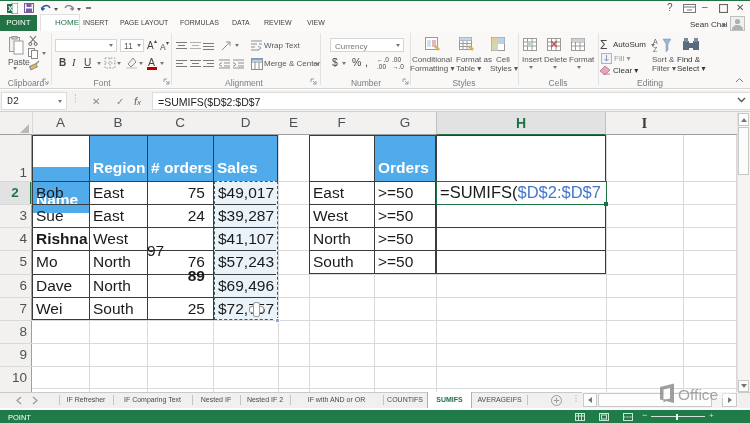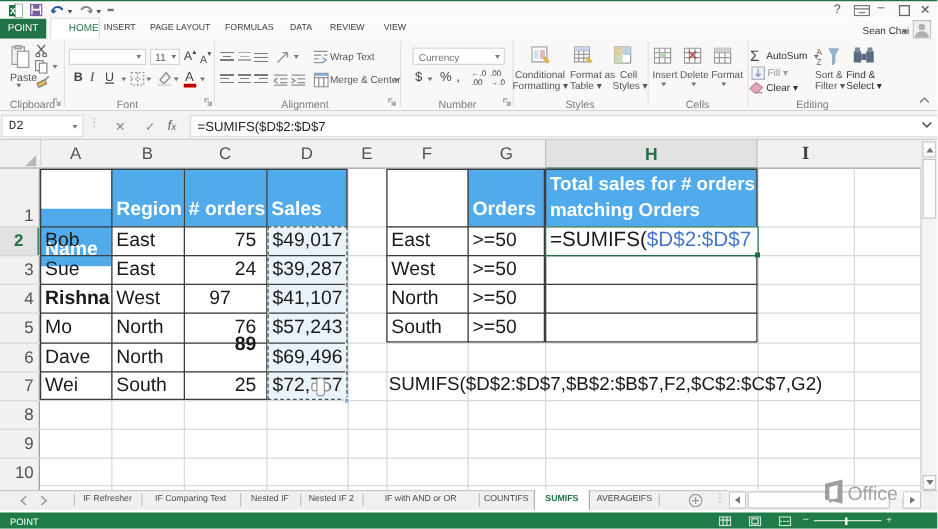--- a/index.html
+++ b/index.html
@@ -363,21 +363,20 @@
   <div class="gh" style="top:208px;"></div>
   <div class="gh" style="top:231px;"></div>
   <div class="gh" style="top:254px;"></div>
   <div class="gh" style="top:276px;"></div>
 
   <div class="abs bluehdr" style="left:32px;top:23px;width:57px;margin-top:32px;">Name</div>
   <div class="abs bluehdr" style="left:147px;top:23px;width:66px;"># orders</div>
   <div class="abs bluehdr" style="left:89px;top:23px;width:58px;">Region</div>
   <div class="abs bluehdr" style="left:213px;top:23px;width:65px;">Sales</div>
   <div class="abs bluehdr" style="left:374px;top:23px;width:62px;">Orders</div>
-  <div class="abs" style="left:436px;top:23px;width:170px;height:46px;background:#51abea;color:#fff;font-weight:bold;font-size:15px;line-height:21px;padding:2px 0 0 4px;">Total sales for # orders<br>matching Orders</div>
 
   <div class="abs tbl" style="left:32px;top:23px;width:246px;height:185px;"></div>
   <div class="abs" style="left:89px;top:23px;width:1px;height:185px;background:#3c3c3c;"></div>
   <div class="abs" style="left:147px;top:23px;width:1px;height:185px;background:#3c3c3c;"></div>
   <div class="abs" style="left:213px;top:23px;width:1px;height:185px;background:#3c3c3c;"></div>
   <div class="abs" style="left:32px;top:69px;width:246px;height:1px;background:#3c3c3c;"></div>
   <div class="abs" style="left:32px;top:92px;width:246px;height:1px;background:#3c3c3c;"></div>
   <div class="abs" style="left:32px;top:115px;width:246px;height:1px;background:#3c3c3c;"></div>
   <div class="abs" style="left:32px;top:138px;width:246px;height:1px;background:#3c3c3c;"></div>
   <div class="abs" style="left:32px;top:162px;width:246px;height:1px;background:#3c3c3c;"></div>
@@ -409,21 +408,21 @@
   <div class="abs ctext" style="left:93px;top:115px;">West</div>
   <div class="abs ctext" style="left:36px;top:138px;">Mo</div>
   <div class="abs ctext" style="left:93px;top:138px;">North</div>
   <div class="abs ctext" style="left:36px;top:162px;">Dave</div>
   <div class="abs ctext" style="left:93px;top:162px;">North</div>
   <div class="abs ctext" style="left:36px;top:185px;">Wei</div>
   <div class="abs ctext" style="left:93px;top:185px;">South</div>
 
   <div class="abs ctext" style="left:147px;top:69px;width:58px;text-align:right;">75</div>
   <div class="abs ctext" style="left:147px;top:92px;width:58px;text-align:right;">24</div>
-  <div class="abs ctext" style="left:147px;top:115px;width:58px;text-align:center;">97</div>
+  <div class="abs ctext" style="left:147px;top:127px;width:58px;text-align:left;">97</div>
   <div class="abs ctext" style="left:147px;top:138px;width:58px;text-align:right;">76</div>
   <div class="abs ctext" style="left:147px;top:152px;width:58px;text-align:right;font-weight:bold;">89</div>
   <div class="abs ctext" style="left:147px;top:185px;width:58px;text-align:right;">25</div>
 
   <div class="abs ctext" style="left:213px;top:69px;width:61px;text-align:right;">$49,017</div>
   <div class="abs ctext" style="left:213px;top:92px;width:61px;text-align:right;">$39,287</div>
   <div class="abs ctext" style="left:213px;top:115px;width:61px;text-align:right;">$41,107</div>
   <div class="abs ctext" style="left:213px;top:138px;width:61px;text-align:right;">$57,243</div>
   <div class="abs ctext" style="left:213px;top:162px;width:61px;text-align:right;">$69,496</div>
   <div class="abs ctext" style="left:213px;top:185px;width:61px;text-align:right;">$72,757</div>
@@ -434,21 +433,20 @@
   <div class="abs ctext" style="left:378px;top:92px;">&gt;=50</div>
   <div class="abs ctext" style="left:313px;top:115px;">North</div>
   <div class="abs ctext" style="left:378px;top:115px;">&gt;=50</div>
   <div class="abs ctext" style="left:313px;top:138px;">South</div>
   <div class="abs ctext" style="left:378px;top:138px;">&gt;=50</div>
 
   <div class="abs" style="left:436px;top:69px;width:171px;height:24px;border:1.5px solid #1f7045;background:#fff;"></div>
   <div class="abs" style="left:604px;top:90px;width:4px;height:4px;background:#1f7045;"></div>
   <div class="abs ctext" style="left:440px;top:69px;font-size:16.5px;">=SUMIFS(<span style="color:#4377cc;">$D$2:$D$7</span></div>
 
-  <div class="abs" style="left:311px;top:187px;font-size:15px;color:#1a1a1a;">SUMIFS($D$2:$D$7,$B$2:$B$7,F2,$C$2:$C$7,G2)</div>
 
   <div class="abs" style="left:250px;top:195px;width:13px;height:5px;background:#fff;box-shadow:0 0 0 1px #9a9a9a;border-radius:1.5px;"></div>
   <div class="abs" style="left:254px;top:191px;width:5px;height:13px;background:#fff;box-shadow:0 0 0 1px #9a9a9a;border-radius:1.5px;"></div>
 
   <div class="abs" style="left:737px;top:0;width:13px;height:280px;background:#f5f4f3;border-left:1px solid #e0e0e0;"></div>
   <div class="abs" style="left:738px;top:1px;width:11px;height:13px;background:#fdfdfd;border:1px solid #c8c8c8;"></div>
   <div class="abs" style="left:741px;top:6px;width:0;height:0;border-left:3px solid transparent;border-right:3px solid transparent;border-bottom:4px solid #777;"></div>
   <div class="abs" style="left:738px;top:15px;width:11px;height:48px;background:#fdfdfd;border:1px solid #c8c8c8;"></div>
   <div class="abs" style="left:738px;top:268px;width:11px;height:12px;background:#fdfdfd;border:1px solid #c8c8c8;"></div>
   <div class="abs" style="left:741px;top:272px;width:0;height:0;border-left:3px solid transparent;border-right:3px solid transparent;border-top:4px solid #777;"></div>

